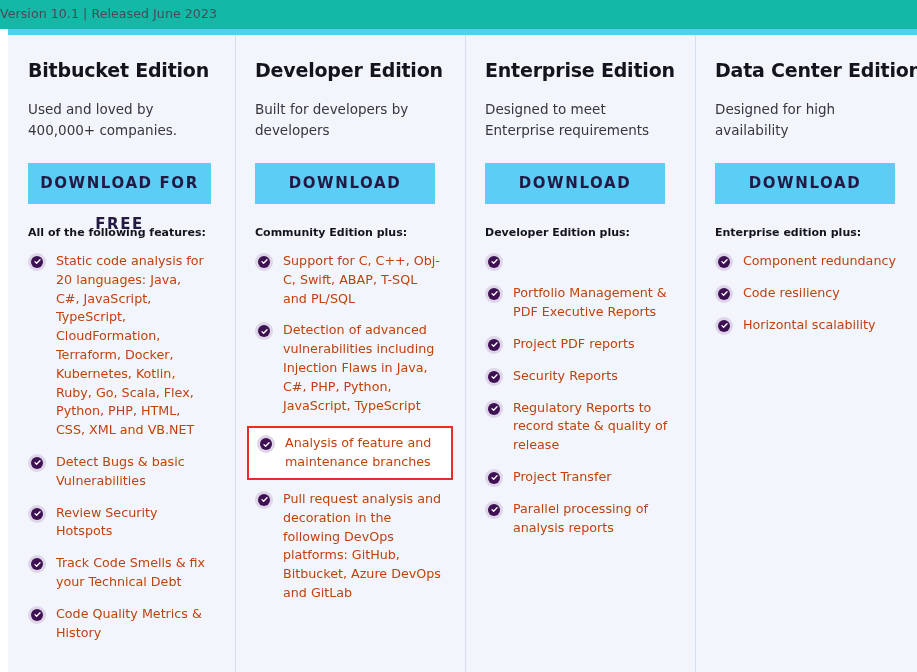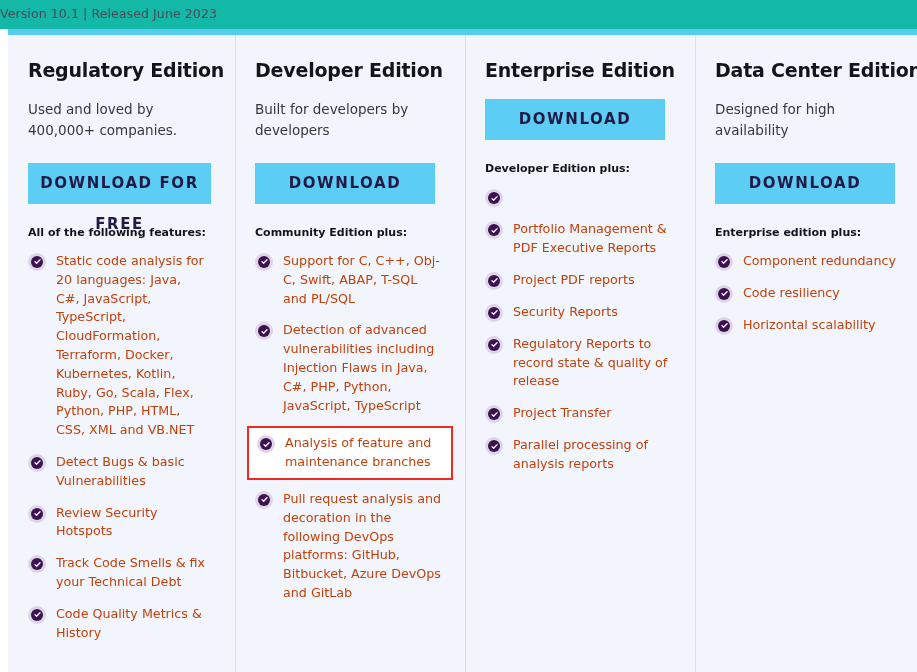--- a/index.html
+++ b/index.html
@@ -202,21 +202,21 @@
   <div class="version-strip">
     <span class="version-text">Version 10.1 | Released June 2023</span>
   </div>
 
   <div class="accent-bar"></div>
 
   <div class="panel">
     <div class="columns">
 
       <div class="col col-1">
-        <h2 class="col-title">Regulatory Edition</h2>
+        <h2 class="col-title">Bitbucket Edition</h2>
         <p class="col-tagline">Used and loved by 400,000+ companies.</p>
         <button class="dl-button">DOWNLOAD FOR FREE</button>
         <div class="list-heading">All of the following features:</div>
         <ul class="features">
           <li class="feature">
             <span class="check">
                 <span class="inner">
                   <svg width="7" height="7" viewBox="0 0 10 10">
                     <path d="M1.4 5.2 L3.7 7.4 L8.6 2.4" stroke="#ffffff" stroke-width="1.9" fill="none" stroke-linecap="round" stroke-linejoin="round"></path>
                   </svg>
@@ -316,20 +316,21 @@
                   </svg>
                 </span>
               </span>
             <span class="feature-text">Pull request analysis and decoration in the following DevOps platforms: GitHub, Bitbucket, Azure DevOps and GitLab</span>
           </li>
         </ul>
       </div>
 
       <div class="col col-3">
         <h2 class="col-title">Enterprise Edition</h2>
+        <p class="col-tagline">Designed to meet Enterprise requirements</p>
         <button class="dl-button">DOWNLOAD</button>
         <div class="list-heading">Developer Edition plus:</div>
         <ul class="features">
           <li class="feature">
             <span class="check">
                 <span class="inner">
                   <svg width="7" height="7" viewBox="0 0 10 10">
                     <path d="M1.4 5.2 L3.7 7.4 L8.6 2.4" stroke="#ffffff" stroke-width="1.9" fill="none" stroke-linecap="round" stroke-linejoin="round"></path>
                   </svg>
                 </span>

